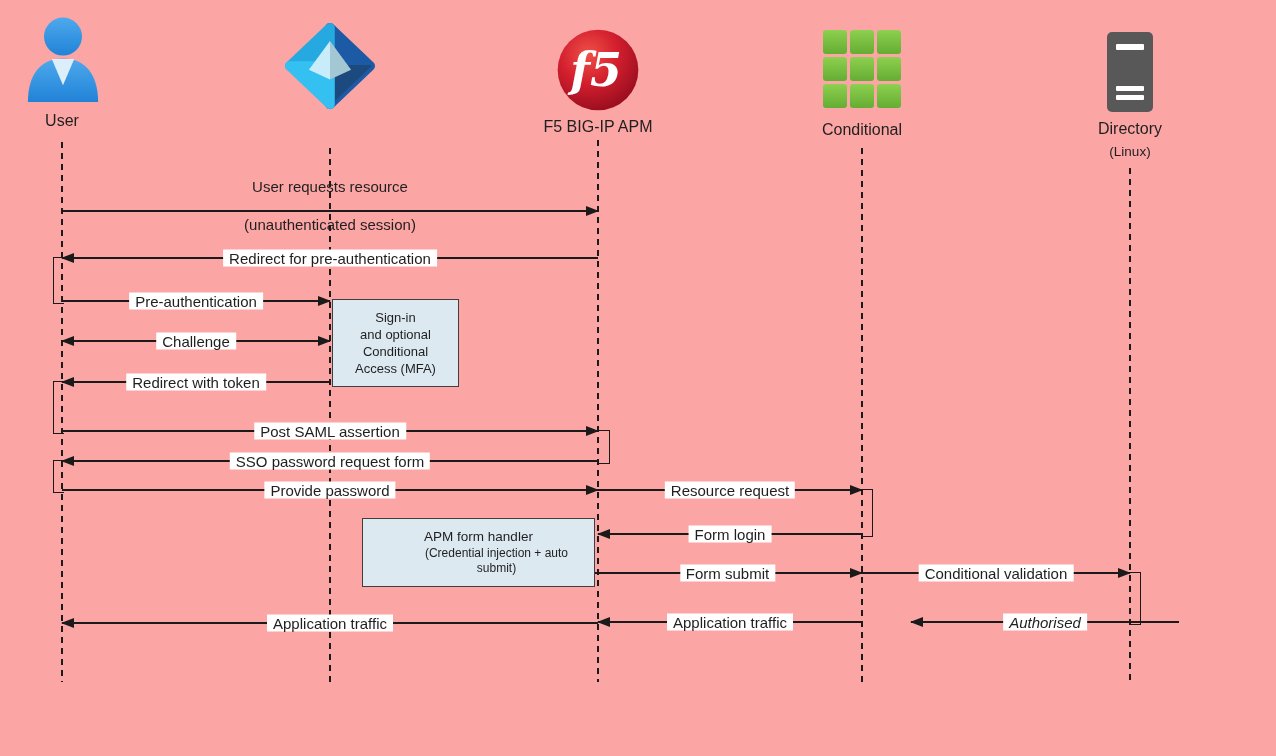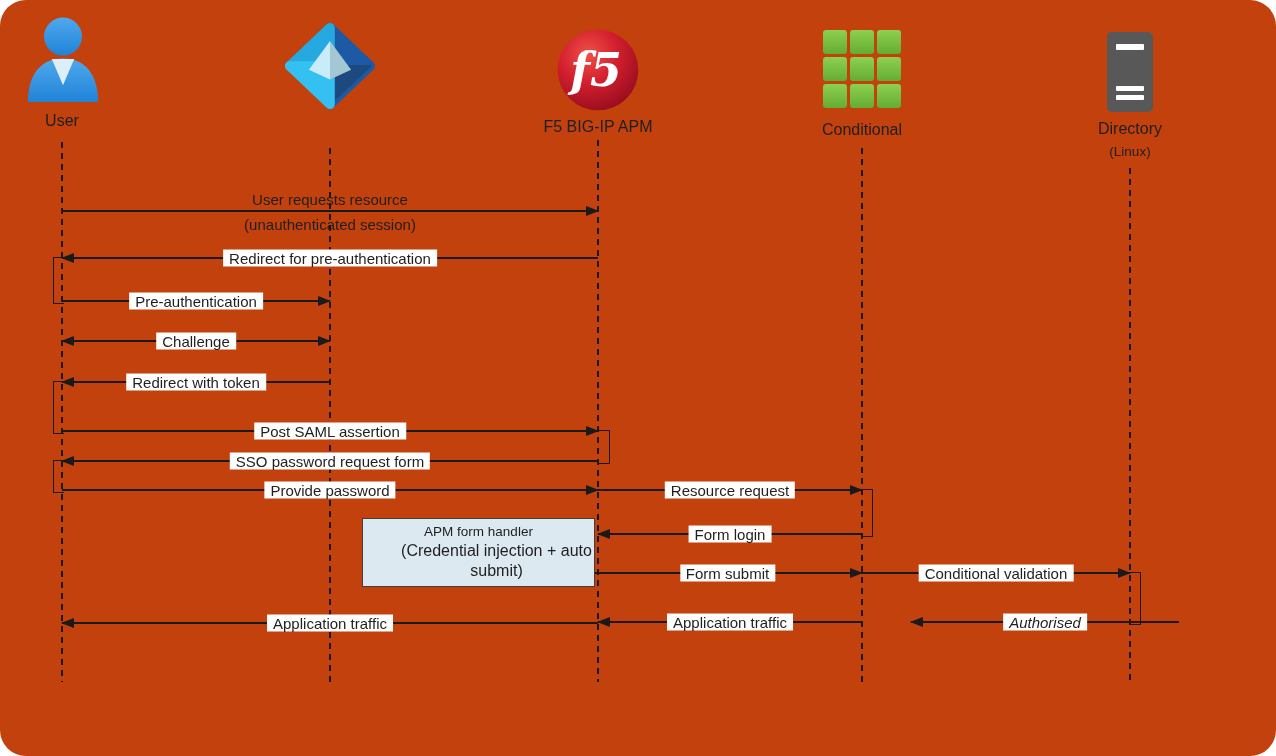--- a/index.html
+++ b/index.html
@@ -1,46 +1,46 @@
 <!DOCTYPE html>
 <html style="--line: #1a1a1a; --text: #1f1f1f; --note-fill: #dce9f1; --note-border: #3f3f3f; --user-blue: #3b99e6; --entra-cyan: #2eb7ea; --entra-dark-blue: #1d5aa5; --f5-red: #c8102e; --app-green: #79c143; --directory-gray: #585858;"><head>
 <meta charset="utf-8">
 <style>
   :root{
     --line:#1a1a1a; --text:#1f1f1f; --note-fill:#dce9f1; --note-border:#3f3f3f;
   }
   html,body{margin:0;padding:0;background:#fff;}
   #canvas{
-    position:relative;width:1276px;height:756px;background:#c2410c;overflow:hidden;
-    font-family:"Liberation Sans","DejaVu Sans",sans-serif;color:var(--text);border-radius:26px;
+    position:relative;width:1276px;height:756px;background:#fca5a5;overflow:hidden;
+    font-family:"Liberation Sans","DejaVu Sans",sans-serif;color:var(--text);
   }
   .actor-icon{position:absolute;}
   .actor-icon svg{display:block;width:100%;height:100%;}
   .actor-label{position:absolute;text-align:center;font-size:16px;color:var(--text);white-space:nowrap;}
   .actor-sublabel{position:absolute;text-align:center;font-size:13.5px;color:var(--text);white-space:nowrap;}
   .lifeline{position:absolute;width:1.5px;
     background:repeating-linear-gradient(to bottom,var(--line) 0 6px,transparent 6px 11px);}
   .msg{position:absolute;height:1.7px;background:var(--line);}
   .msg .mlabel{position:absolute;left:50%;top:1px;transform:translate(-50%,-50%);
     background:#fff;padding:0 6px;font-size:15px;white-space:nowrap;color:var(--text);}
-  .msg .mlabel.above{top:auto;bottom:4px;transform:translateX(-50%);background:transparent;}
+  .msg .mlabel.above{top:auto;bottom:17px;transform:translateX(-50%);background:transparent;}
   .msg .mlabel.below{top:6px;transform:translateX(-50%);background:transparent;}
   .head-r::after{content:"";position:absolute;right:-1px;top:50%;transform:translateY(-50%);
     border-top:5px solid transparent;border-bottom:5px solid transparent;border-left:13px solid var(--line);}
   .head-l::before{content:"";position:absolute;left:-1px;top:50%;transform:translateY(-50%);
     border-top:5px solid transparent;border-bottom:5px solid transparent;border-right:13px solid var(--line);}
   .elbow{position:absolute;border:0 solid var(--line);}
   .elbow-left{border-left-width:1.7px;border-top-width:1.7px;border-bottom-width:1.7px;}
   .elbow-right{border-right-width:1.7px;border-top-width:1.7px;border-bottom-width:1.7px;}
   .note{position:absolute;background:var(--note-fill);border:1.6px solid var(--note-border);
     display:flex;flex-direction:column;align-items:center;justify-content:center;
     text-align:center;font-size:13px;line-height:1.32;color:var(--text);}
   .note .nline{white-space:nowrap;}
   .note .nline.big{font-size:13.5px;}
-  .note .nline.small{font-size:16px;line-height:1.3;margin-left:36px;}
+  .note .nline.small{font-size:12px;line-height:1.3;margin-left:36px;}
 </style>
 </head>
 <body>
 
 <div id="canvas">
 
   <div class="actor-icon" style="left:24px;top:12px;width:78px;height:94px;">
     <svg viewBox="0 0 80 96">
       <defs>
         <linearGradient id="gU" x1="0" y1="0" x2="0" y2="1">
@@ -186,20 +186,26 @@
 
   <div class="msg head-l" style="left:598px;top:621px;width:264px;">
     <span class="mlabel">Application traffic</span>
   </div>
 
   <div class="msg head-l" style="left:62px;top:622px;width:536px;">
     <span class="mlabel">Application traffic</span>
   </div>
 
 
+  <div class="note" style="left:332px;top:299px;width:125px;height:86px;">
+    <div class="nline">Sign-in</div>
+    <div class="nline">and optional</div>
+    <div class="nline">Conditional</div>
+    <div class="nline">Access (MFA)</div>
+  </div>
 
   <div class="note" style="left:362px;top:518px;width:231px;height:67px;">
     <div class="nline big">APM form handler</div>
     <div class="nline small">(Credential injection + auto</div>
     <div class="nline small">submit)</div>
   </div>
 
 </div>
 
 </body></html>

